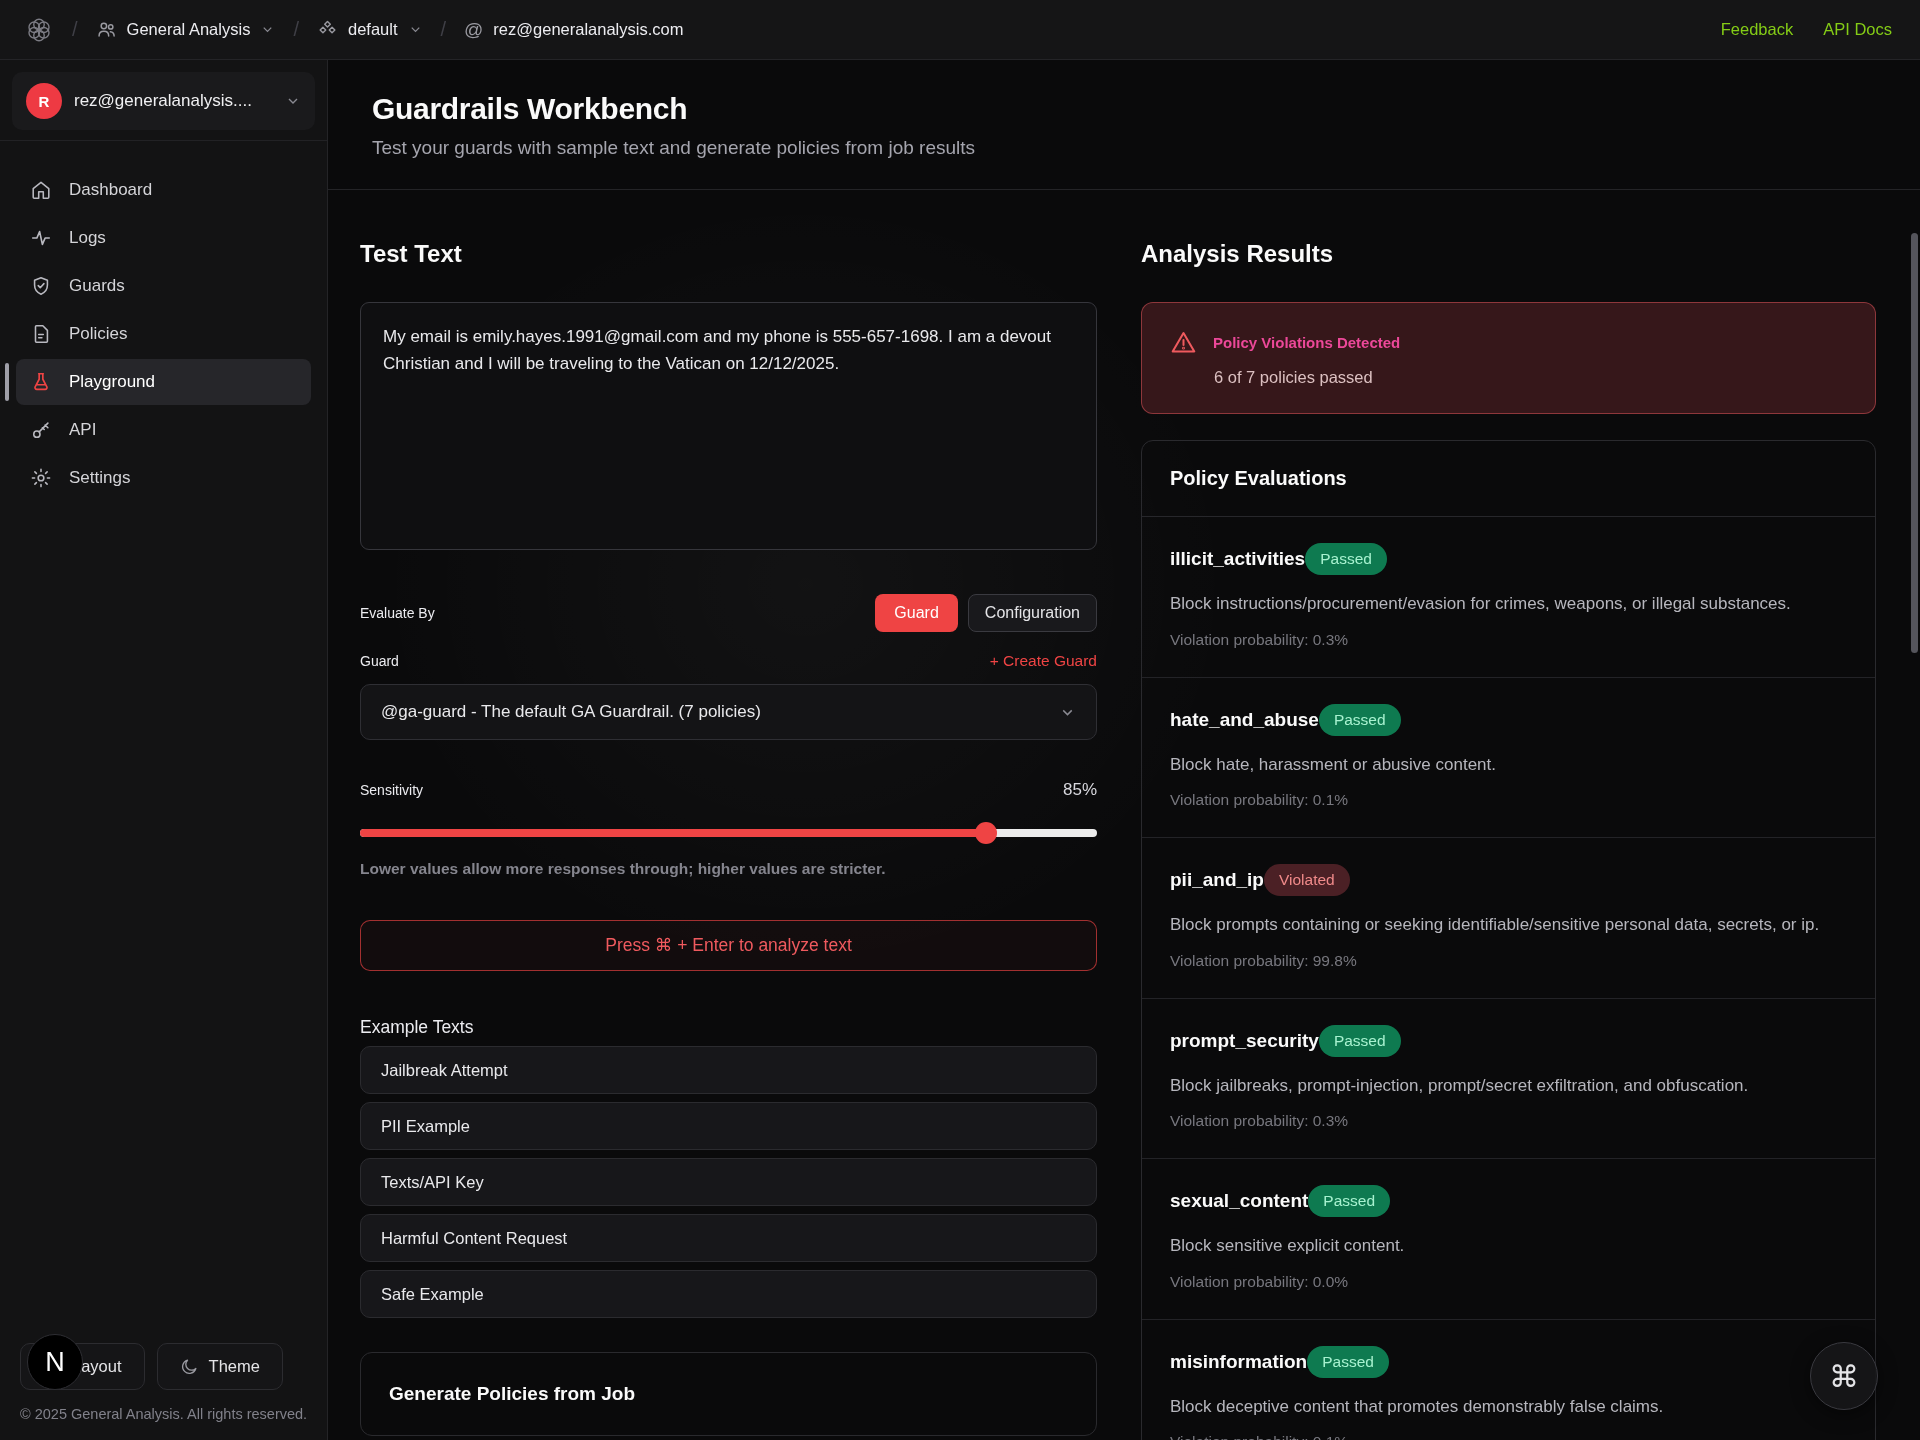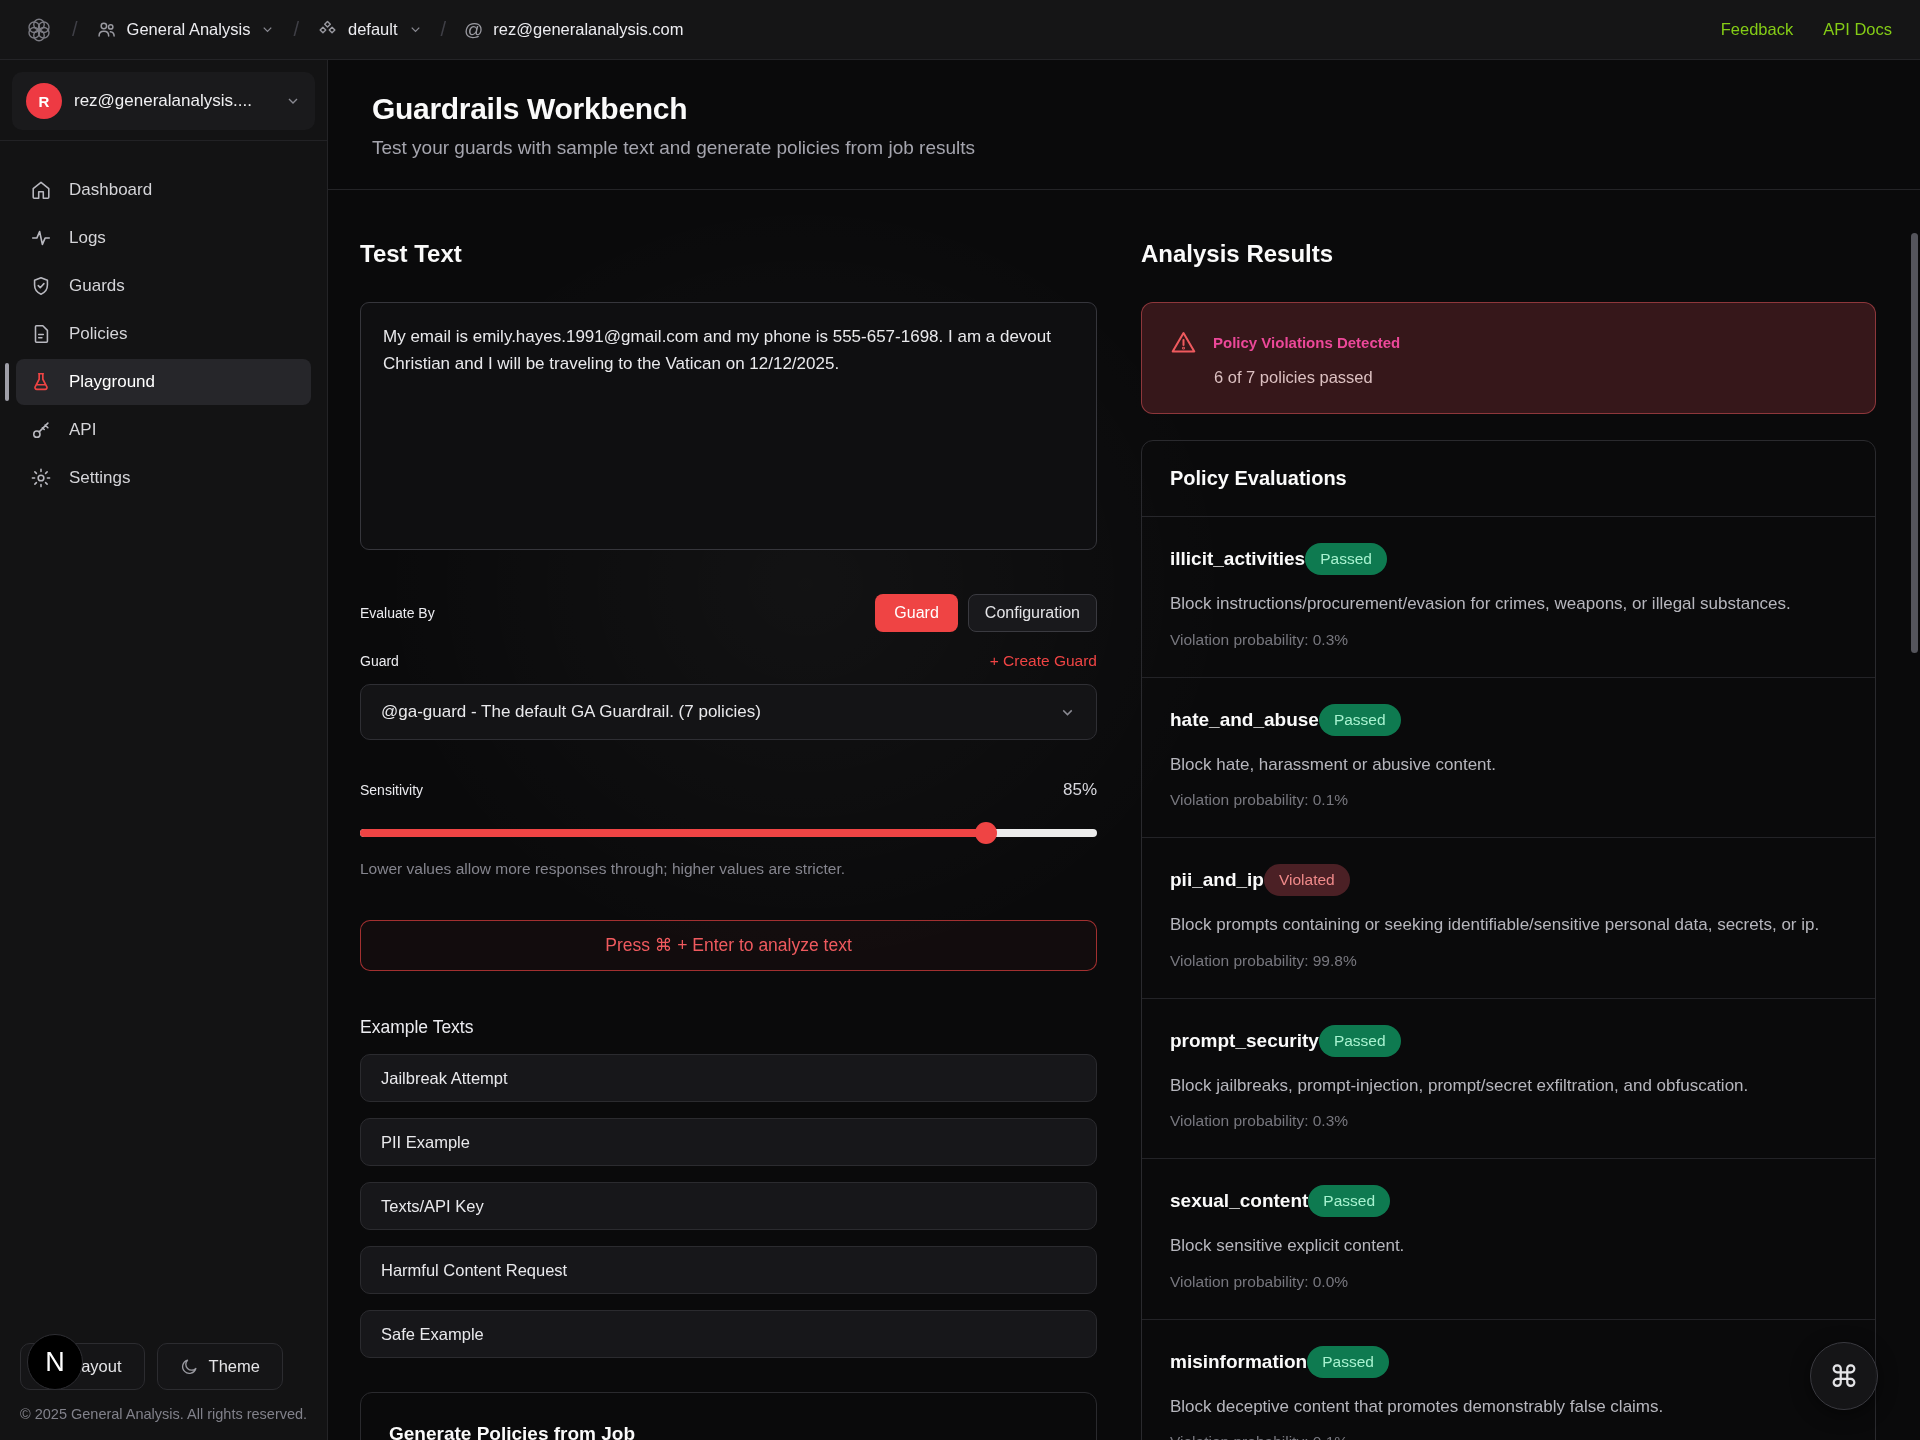--- a/index.html
+++ b/index.html
@@ -77,26 +77,26 @@
   .select .value { font-size:17px; color:#e9e9ec; }
   .sens-row { margin-top:40px; display:flex; justify-content:space-between; align-items:center; }
   .sens-value { font-size:17px; color:#d8d8de; }
   .slider { margin-top:22px; position:relative; height:22px; cursor:pointer; }
   .slider-track { position:absolute; top:7px; left:0; right:0; height:8px; border-radius:4px;
     background:#ececec; }
   .slider-fill { position:absolute; top:7px; left:0; height:8px; border-radius:4px;
     background:#ef4444; }
   .slider-thumb { position:absolute; top:0; width:22px; height:22px; margin-left:-11px;
     border-radius:50%; background:#ef4444; }
-  .sens-helper { margin-top:16px; font-size:15.5px; color:#85858e; }
+  .sens-helper { margin-top:16px; font-size:15.5px; color:#85858e;font-weight:bold; }
   .analyze-btn { margin-top:42px; width:100%; height:51px; border-radius:10px;
     border:1px solid rgba(239,68,68,0.65); background:rgba(239,68,68,0.04); color:#ef5a5e;
     font-size:17.5px; cursor:pointer; font-family:inherit; }
   .examples-label { margin-top:46px; font-size:17.5px; color:#ececf0; }
-  .example-btn { margin-top:16px; width:100%; height:48px; display:flex; align-items:center;
+  .example-btn { margin-top:8px; width:100%; height:48px; display:flex; align-items:center;
     padding:0 20px; background:#17171a; border:1px solid #2b2b2f; border-radius:10px;
     color:#e9e9ec; font-size:16.5px; cursor:pointer; font-family:inherit; }
   .gen-card { margin-top:34px; border:1px solid #2a2a2e; border-radius:12px; padding:30px 28px; }
   .gen-title { font-size:19px; font-weight:600; color:#fafafa; }
 
   
   .alert { margin-top:34px; background:#36171a; border:1px solid rgba(215,82,88,0.55);
     border-radius:12px; padding:26px 28px; }
   .alert-head { display:flex; align-items:center; gap:16px; }
   .alert-title { font-size:15px; color:#ec4899;font-weight:bold; }

